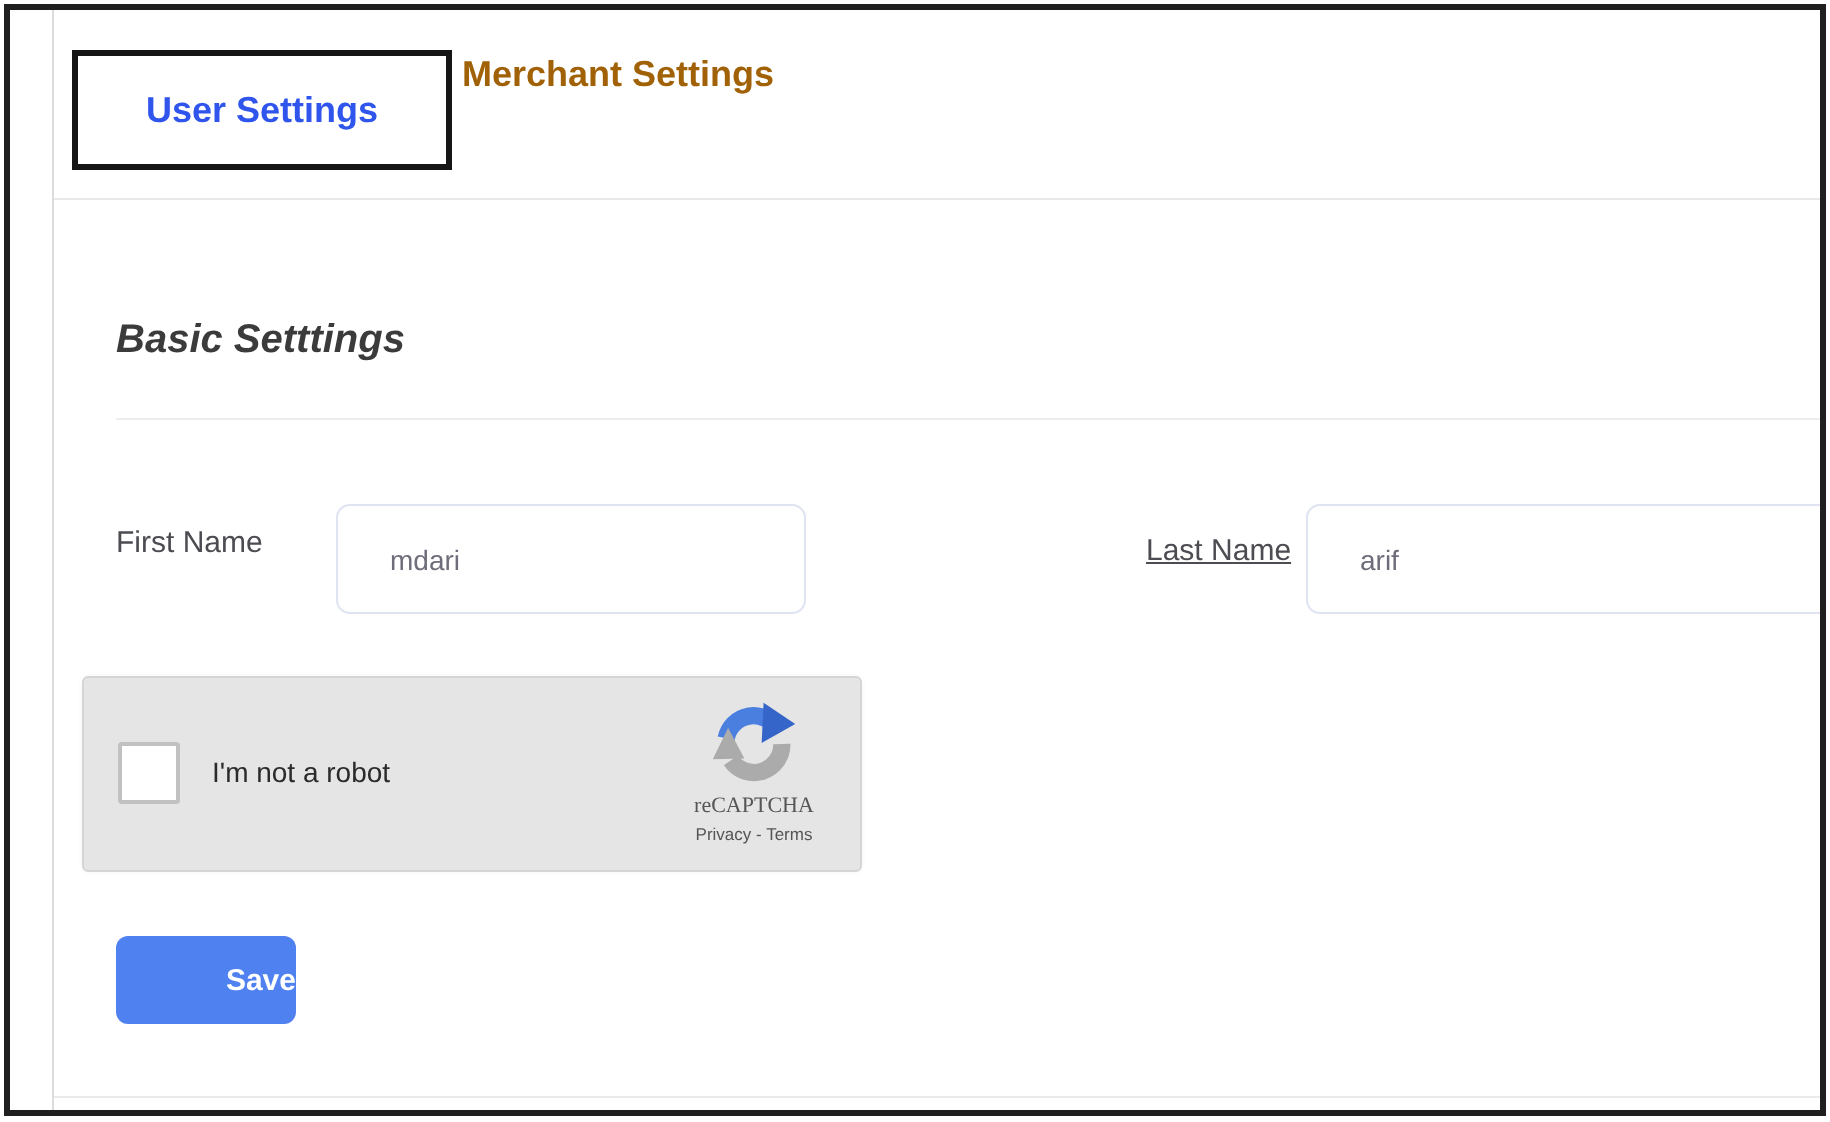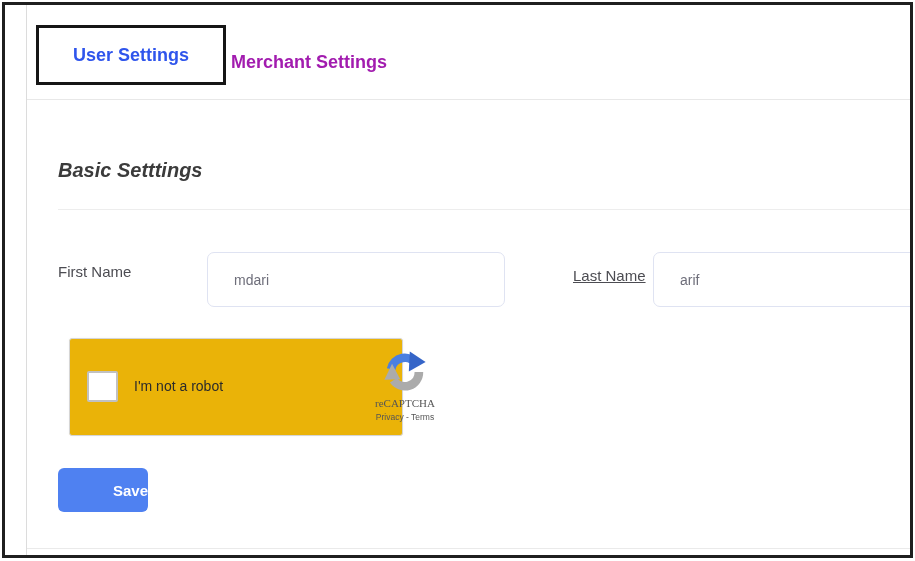--- a/index.html
+++ b/index.html
@@ -10,40 +10,40 @@
            border:3px solid #1f1f1f; background:#fff; }
   .inner { position:absolute; inset:0; overflow:hidden; background:#fff; }
 
   .vline { position:absolute; left:21px; top:0; bottom:0; width:1px; background:#dcdcdc; }
   .tab-border { position:absolute; left:22px; right:0; top:94px; height:1px; background:#e8e8e8; }
 
   .tab-box { position:absolute; left:31px; top:20px; width:190px; height:60px;
              border:3px solid #161616; background:#fff; display:flex;
              align-items:center; justify-content:center; }
   .tab-active-label { color:#2f55ec; font-size:18px; font-weight:700; cursor:pointer; }
-  .tab-inactive { position:absolute; left:226px; top:47px; font-size:18px; font-weight:700;
-                  color:#a21caf; cursor:pointer; }
+  .tab-inactive { position:absolute; left:226px; top:22px; font-size:18px; font-weight:700;
+                  color:#a16207; cursor:pointer; }
 
   .section-title { position:absolute; left:53px; top:154px; font-size:20px;
                    font-weight:700; color:#3b3b3b;font-style:italic; }
   .section-divider { position:absolute; left:53px; right:0; top:204px; height:1px; background:#ededed; }
 
   .field-label { position:absolute; font-size:15px; color:#4c4c52; }
   .label-first { left:53px; top:258px; }
   .label-last  { left:568px; top:262px;text-decoration:underline; }
 
   .text-input { position:absolute; top:247px; height:55px; background:#fff;
                 border:1px solid #dfe3f2; border-radius:7px; outline:none;
                 padding:0 14px 0 26px; font-size:14px; color:#6e6e7a;
                 font-family:"Liberation Sans",sans-serif; }
-  .input-first { left:163px; width:298px;margin-left:39px; }
+  .input-first { left:163px; width:235px; }
   .input-last  { left:648px; width:268px; }
 
-  .recaptcha { position:absolute; left:64px; top:333px; width:334px; height:98px;
-               background:#eab308; border:1px solid #d5d5d5; border-radius:3px;
+  .recaptcha { position:absolute; left:36px; top:333px; width:390px; height:98px;
+               background:#e5e5e5; border:1px solid #d5d5d5; border-radius:3px;
                box-shadow:0 0 3px rgba(0,0,0,0.04); }
   .rc-checkbox { position:absolute; left:17px; top:32px; width:31px; height:31px;
                  background:#fff; border:2px solid #c1c1c1; border-radius:2px; cursor:pointer; }
   .rc-label { position:absolute; left:64px; top:39px; font-size:14px; color:#2b2b2b; }
   .rc-brand { position:absolute; left:287px; top:10px; width:96px; text-align:center; }
   .rc-brand svg { display:block; margin:0 auto; }
   .rc-brand-name { font-size:11px; color:#555; margin-top:2px;font-family:Liberation Serif, serif; }
   .rc-links { font-size:8.5px; color:#555; margin-top:3px; cursor:pointer; }
 
   .save-btn { position:absolute; left:53px; top:463px; width:90px; height:44px;

